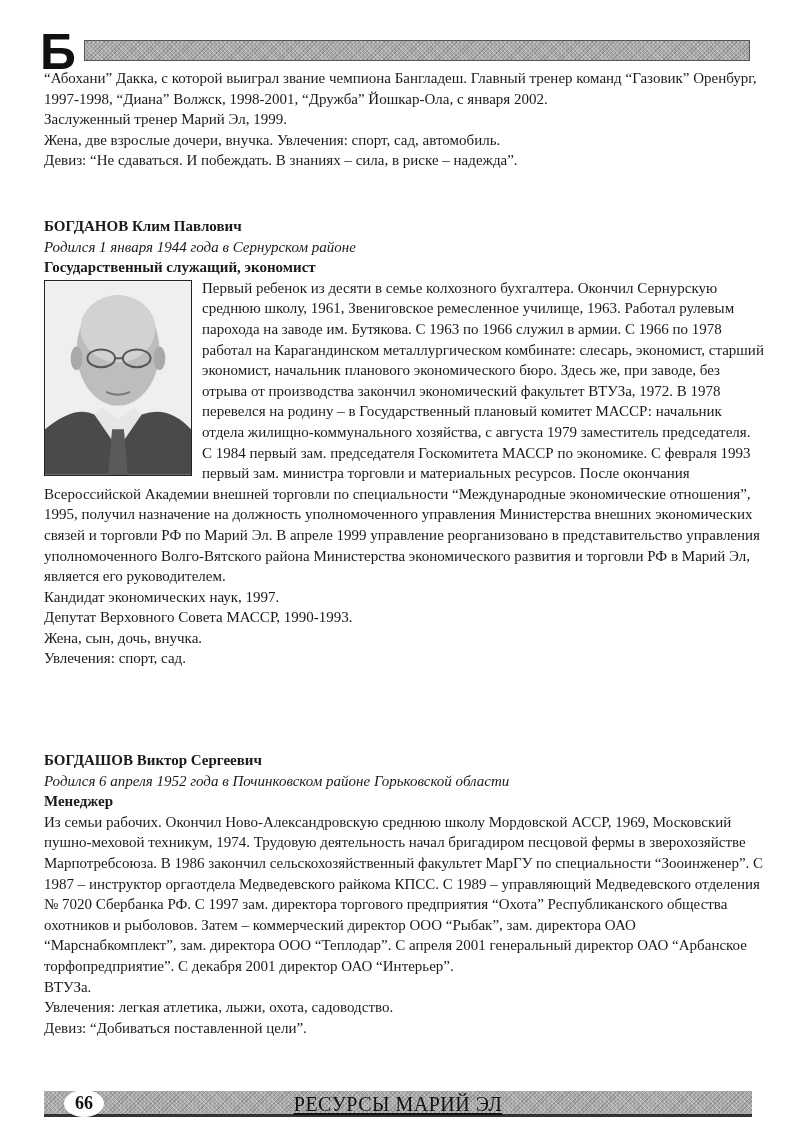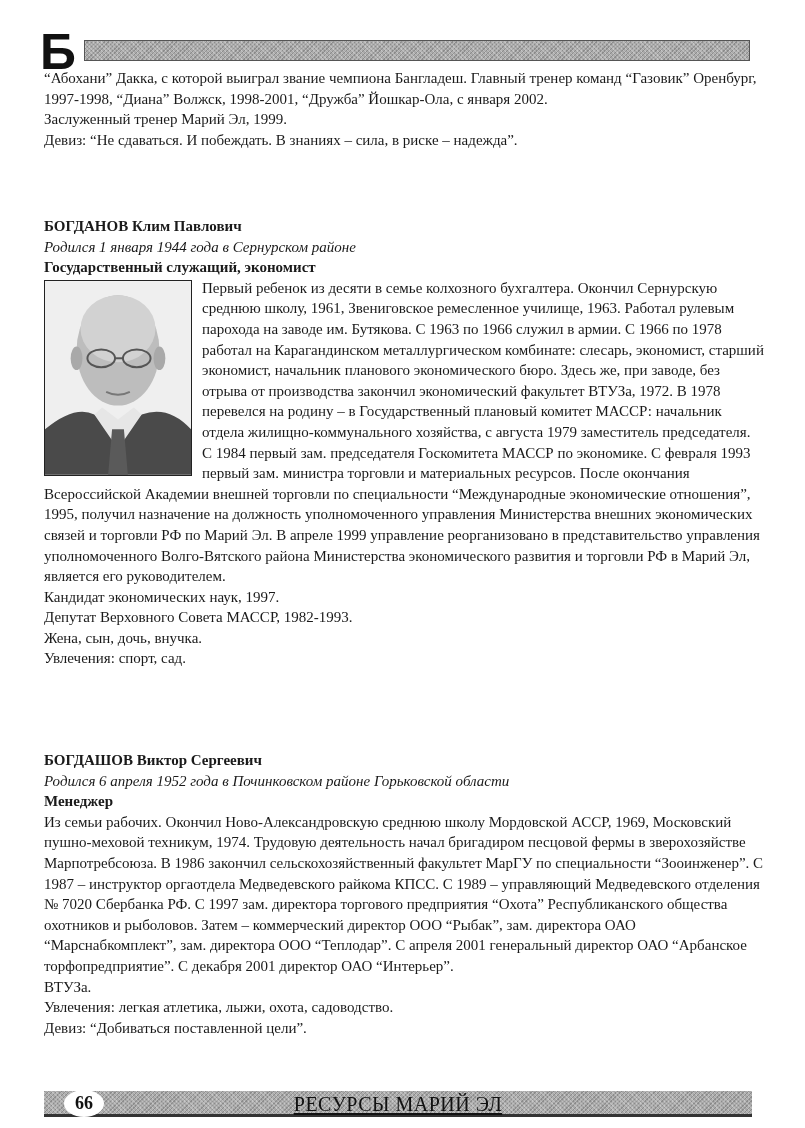--- a/index.html
+++ b/index.html
@@ -56,20 +56,21 @@
 </style>
 </head>
 <body>
 
 <div id="letter">Б</div>
 <div id="header-bar" class="texture"></div>
 
 <div id="section-top" class="text">
   <p>“Абохани” Дакка, с которой выиграл звание чемпиона Бангладеш. Главный тренер команд “Газовик” Оренбург, 1997-1998, “Диана” Волжск, 1998-2001, “Дружба” Йошкар-Ола, с января 2002.</p>
   <p>Заслуженный тренер Марий Эл, 1999.</p>
+  <p>Жена, две взрослые дочери, внучка. Увлечения: спорт, сад, автомобиль.</p>
   <p>Девиз: “Не сдаваться. И побеждать. В знаниях – сила, в риске – надежда”.</p>
 </div>
 
 <div id="section-bogdanov" class="text">
   <p class="name">БОГДАНОВ Клим Павлович</p>
   <p class="born">Родился 1 января 1944 года в Сернурском районе</p>
   <p class="prof">Государственный служащий, экономист</p>
   <div id="photo">
     <svg viewBox="0 0 148 196">
       <rect x="0" y="0" width="148" height="196" fill="#efefef"></rect>
@@ -81,21 +82,21 @@
       <ellipse cx="32" cy="78" rx="6" ry="12" fill="#a9a9a9"></ellipse>
       <ellipse cx="116" cy="78" rx="6" ry="12" fill="#a9a9a9"></ellipse>
       <ellipse cx="57" cy="78" rx="14" ry="9" fill="none" stroke="#555" stroke-width="2"></ellipse>
       <ellipse cx="93" cy="78" rx="14" ry="9" fill="none" stroke="#555" stroke-width="2"></ellipse>
       <line x1="71" y1="78" x2="79" y2="78" stroke="#555" stroke-width="2"></line>
       <path d="M62 112 Q74 118 86 112" stroke="#777" stroke-width="2" fill="none"></path>
     </svg>
   </div>
   <p>Первый ребенок из десяти в семье колхозного бухгалтера. Окончил Сернурскую среднюю школу, 1961, Звениговское ремесленное училище, 1963. Работал рулевым парохода на заводе им. Бутякова. С 1963 по 1966 служил в армии. С 1966 по 1978 работал на Карагандинском металлургическом комбинате: слесарь, экономист, старший экономист, начальник планового экономического бюро. Здесь же, при заводе, без отрыва от производства закончил экономический факультет ВТУЗа, 1972. В 1978 перевелся на родину – в Государственный плановый комитет МАССР: начальник отдела жилищно-коммунального хозяйства, с августа 1979 заместитель председателя. С 1984 первый зам. председателя Госкомитета МАССР по экономике. С февраля 1993 первый зам. министра торговли и материальных ресурсов. После окончания Всероссийской Академии внешней торговли по специальности “Международные экономические отношения”, 1995, получил назначение на должность уполномоченного управления Министерства внешних экономических связей и торговли РФ по Марий Эл. В апреле 1999 управление реорганизовано в представительство управления уполномоченного Волго-Вятского района Министерства экономического развития и торговли РФ в Марий Эл, является его руководителем.</p>
   <p>Кандидат экономических наук, 1997.</p>
-  <p>Депутат Верховного Совета МАССР, 1982-1993.</p>
+  <p>Депутат Верховного Совета МАССР, 1990-1993.</p>
   <p>Жена, сын, дочь, внучка.</p>
   <p>Увлечения: спорт, сад.</p>
 </div>
 
 <div id="section-bogdashov" class="text">
   <p class="name">БОГДАШОВ Виктор Сергеевич</p>
   <p class="born">Родился 6 апреля 1952 года в Починковском районе Горьковской области</p>
   <p class="prof">Менеджер</p>
   <p>Из семьи рабочих. Окончил Ново-Александровскую среднюю школу Мордовской АССР, 1969, Московский пушно-меховой техникум, 1974. Трудовую деятельность начал бригадиром песцовой фермы в зверохозяйстве Марпотребсоюза. В 1986 закончил сельскохозяйственный факультет МарГУ по специальности “Зооинженер”. С 1987 – инструктор оргаотдела Медведевского райкома КПСС. С 1989 – управляющий Медведевского отделения № 7020 Сбербанка РФ. С 1997  зам. директора торгового предприятия “Охота” Республиканского общества охотников и рыболовов. Затем – коммерческий директор ООО “Рыбак”, зам. директора ОАО “Марснабкомплект”, зам. директора ООО “Теплодар”. С апреля 2001 генеральный директор ОАО “Арбанское торфопредприятие”. С декабря 2001 директор ОАО “Интерьер”.</p>
   <p>ВТУЗа.</p>

